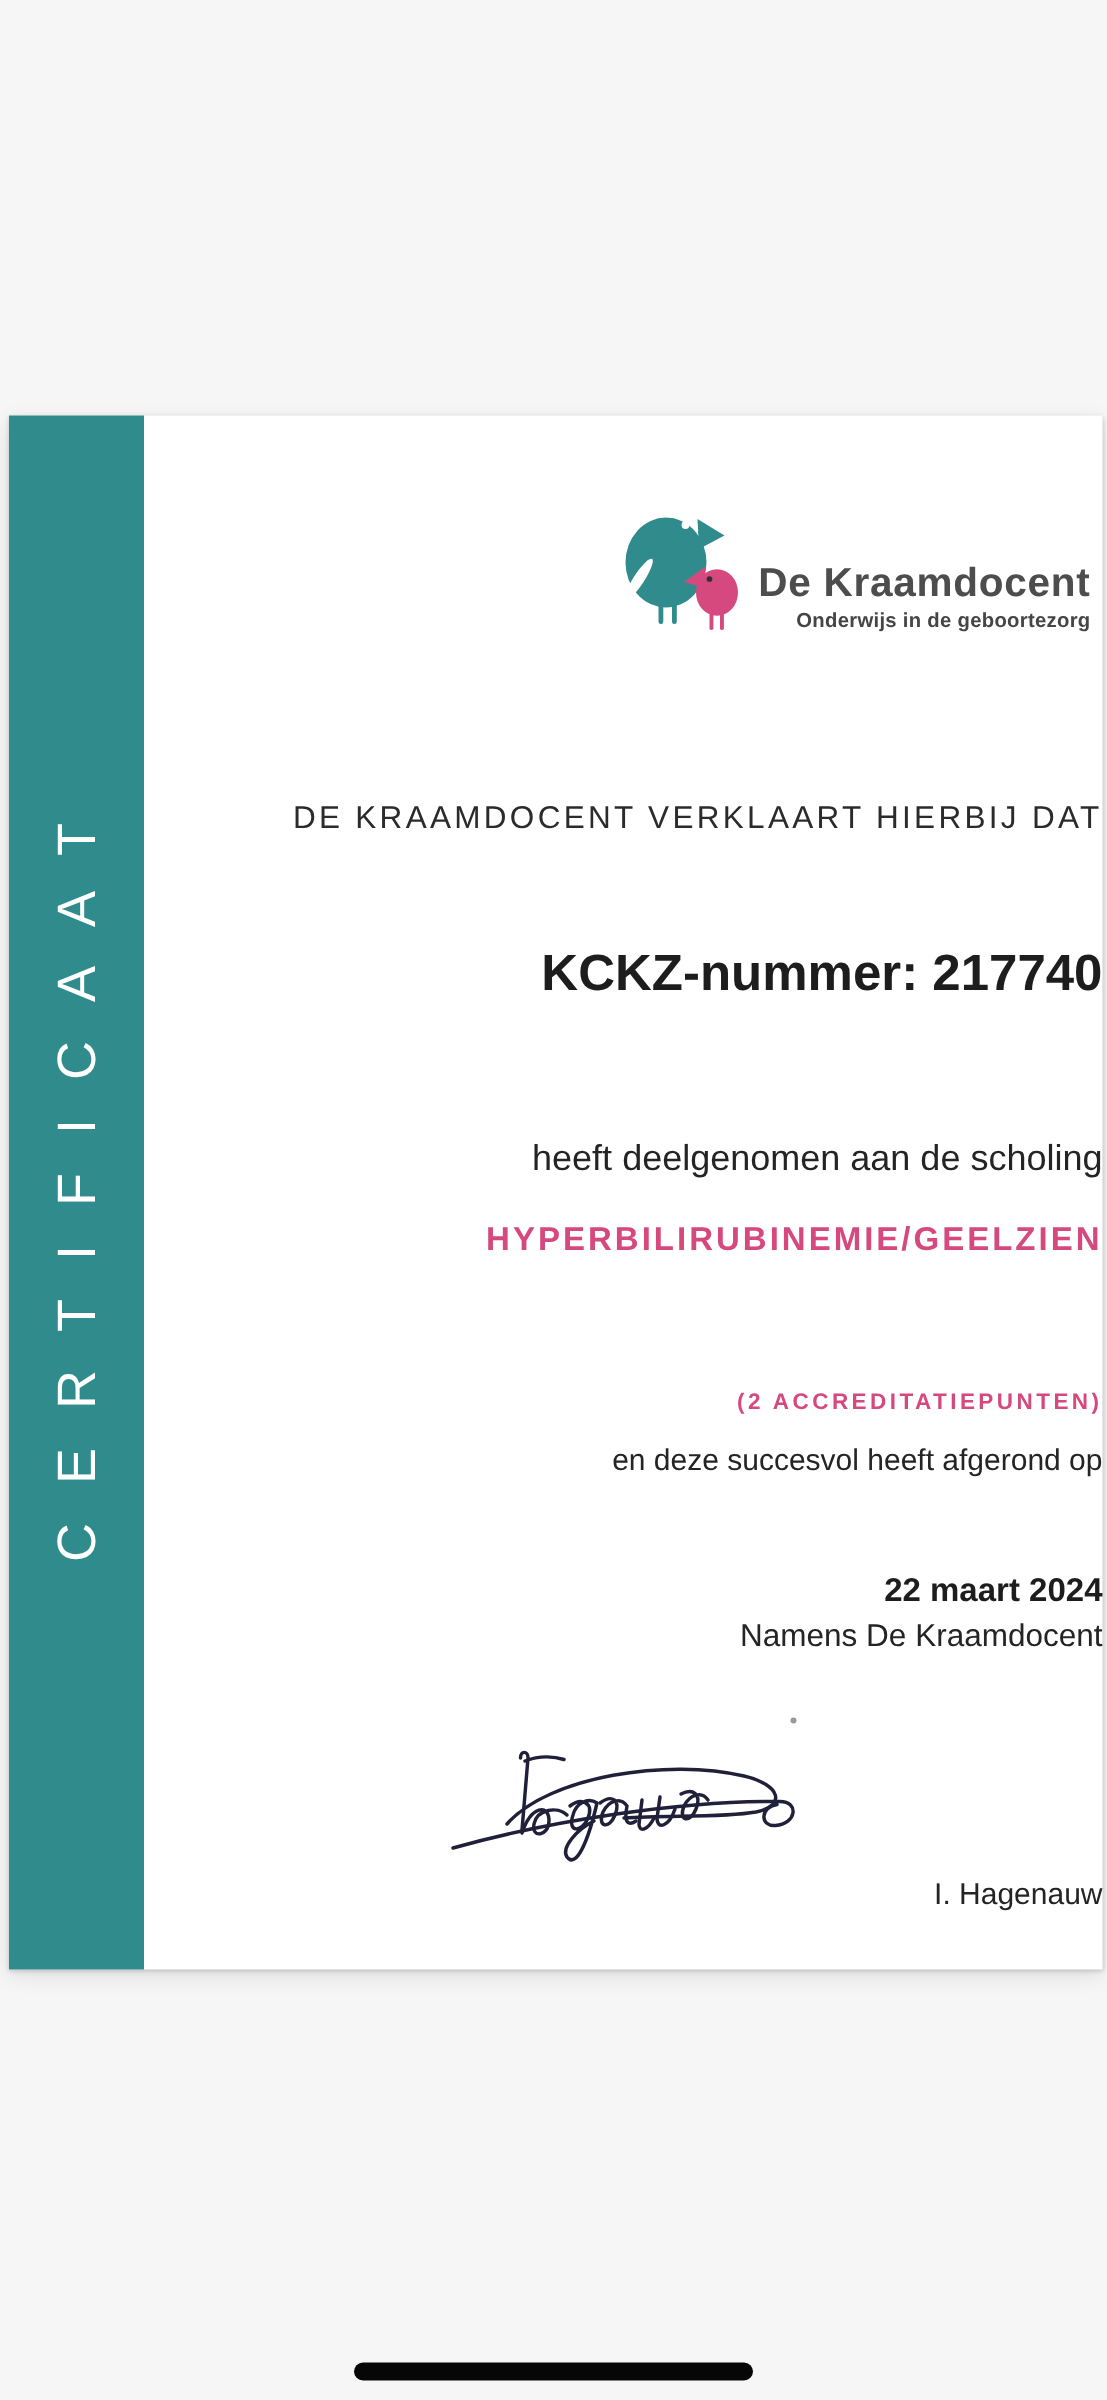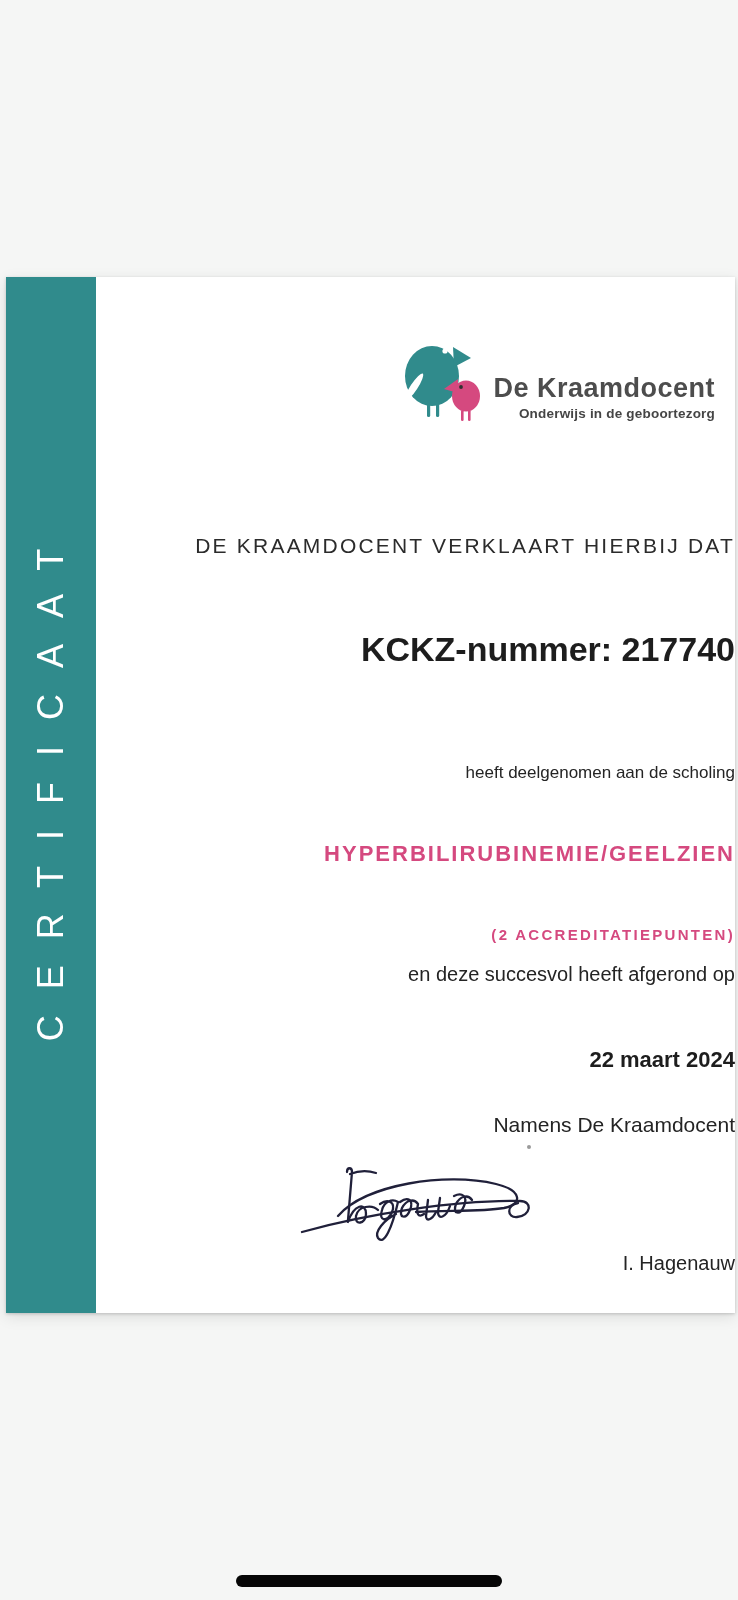--- a/index.html
+++ b/index.html
@@ -50,37 +50,37 @@
     left:90px; right:0; top:0; bottom:0;
   }
   .line{
     position:absolute;
     left:0; right:0;
     text-align:right;
     color:var(--text_body);
   }
   .statement{ top:255px; font-size:21px; line-height:28px; letter-spacing:2.2px; color:#2b2b2b; }
   .name-block{ top:346px; font-weight:bold; font-size:34px; line-height:53px; color:var(--text_dark); }
-  .participation{ top:483px; font-size:17px; line-height:26px; }
-  .course-title{ top:562px; font-size:22px; line-height:30px; font-weight:bold; letter-spacing:2px; color:var(--pink);padding-left:24px; }
+  .participation{ top:483px; font-size:24px; line-height:26px; }
+  .course-title{ top:534px; font-size:22px; line-height:30px; font-weight:bold; letter-spacing:2px; color:var(--pink);padding-left:24px; }
   .accreditation{ top:648px; font-size:15px; line-height:20px; font-weight:bold; letter-spacing:2.3px; color:var(--pink); }
   .completion{ top:684px; font-size:20px; line-height:26px; }
   .completion-date{ top:741px; font-size:22px; line-height:28px; font-weight:bold; color:var(--text_dark);margin-top:28px; }
-  .signature-intro{ top:835px; font-size:21px; line-height:26px; }
+  .signature-intro{ top:801px; font-size:21px; line-height:26px; }
   .signatory{ top:973px; font-size:20px; line-height:26px; }
   .signature-svg{
     position:absolute;
     top:865px; left:50%;
     transform:translateX(-50%);
   }
   .logo{
     position:absolute;
-    top:52px; right:20px;
+    top:52px; right:8px;
     display:flex;
-    align-items:flex-end;
+    align-items:center;
     gap:12px;
   }
   .logo-birds{ margin-top:2px; }
   .logo-text{ display:flex; flex-direction:column; align-items:flex-end; padding-top:42px; }
   .logo-title{
     font-size:27px; line-height:34px;
     font-weight:600;
     color:var(--logo_text);
     letter-spacing:0.5px;
     white-space:nowrap;

